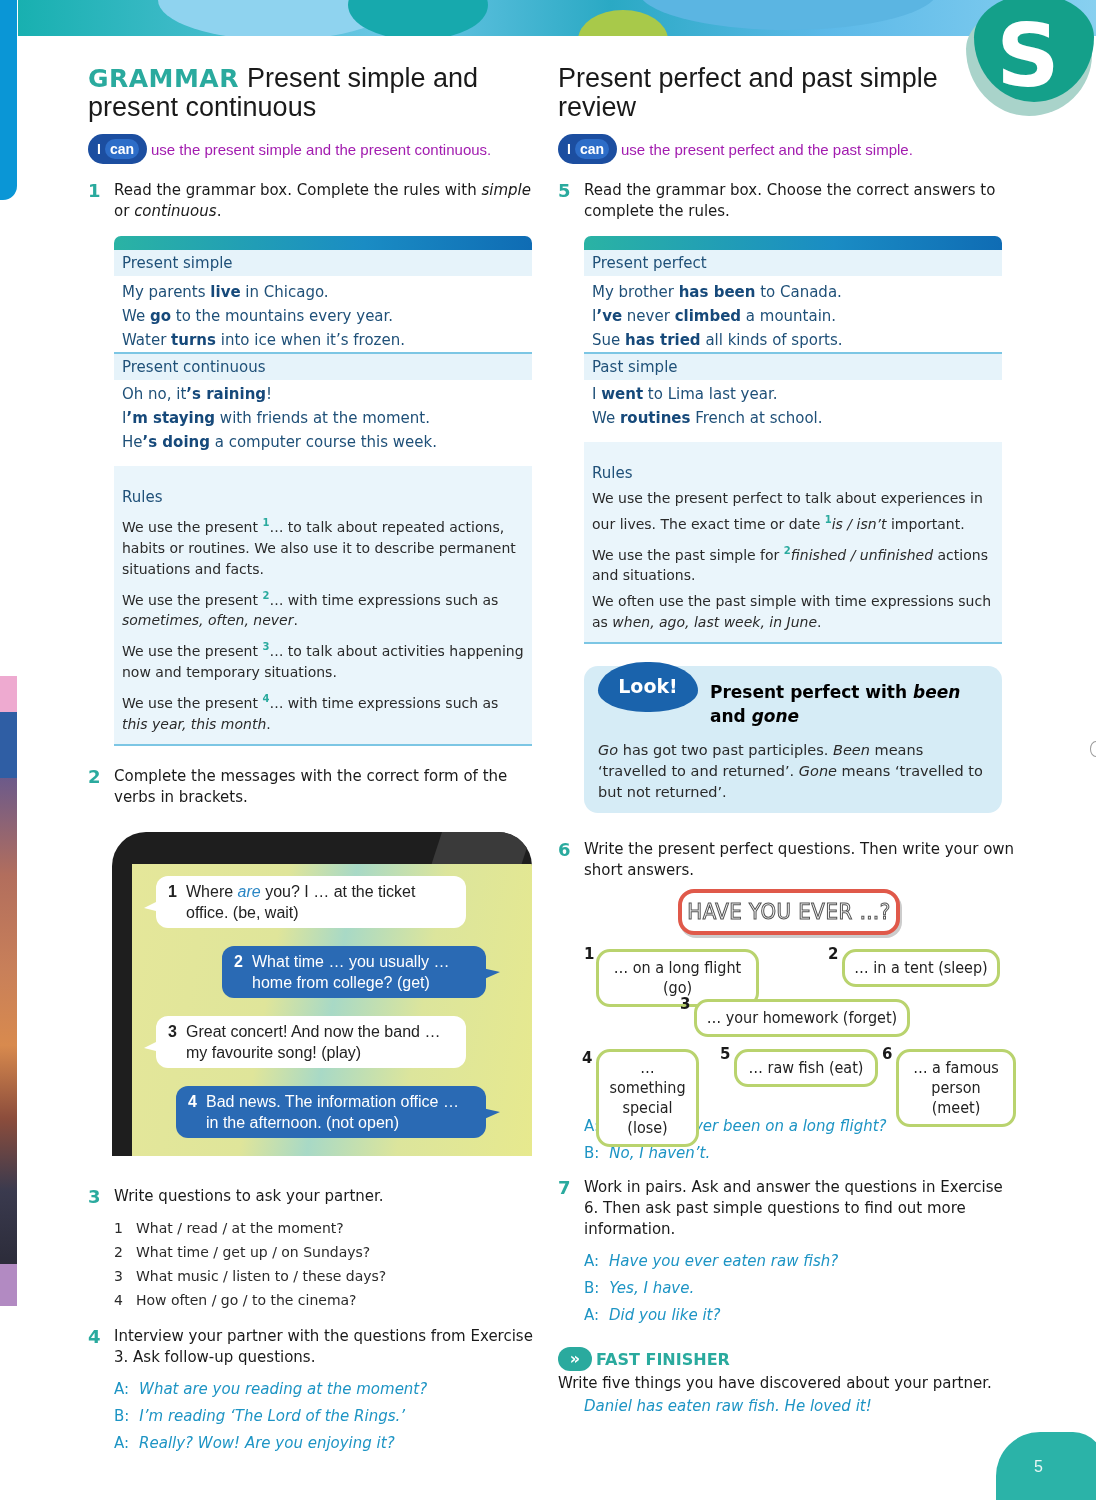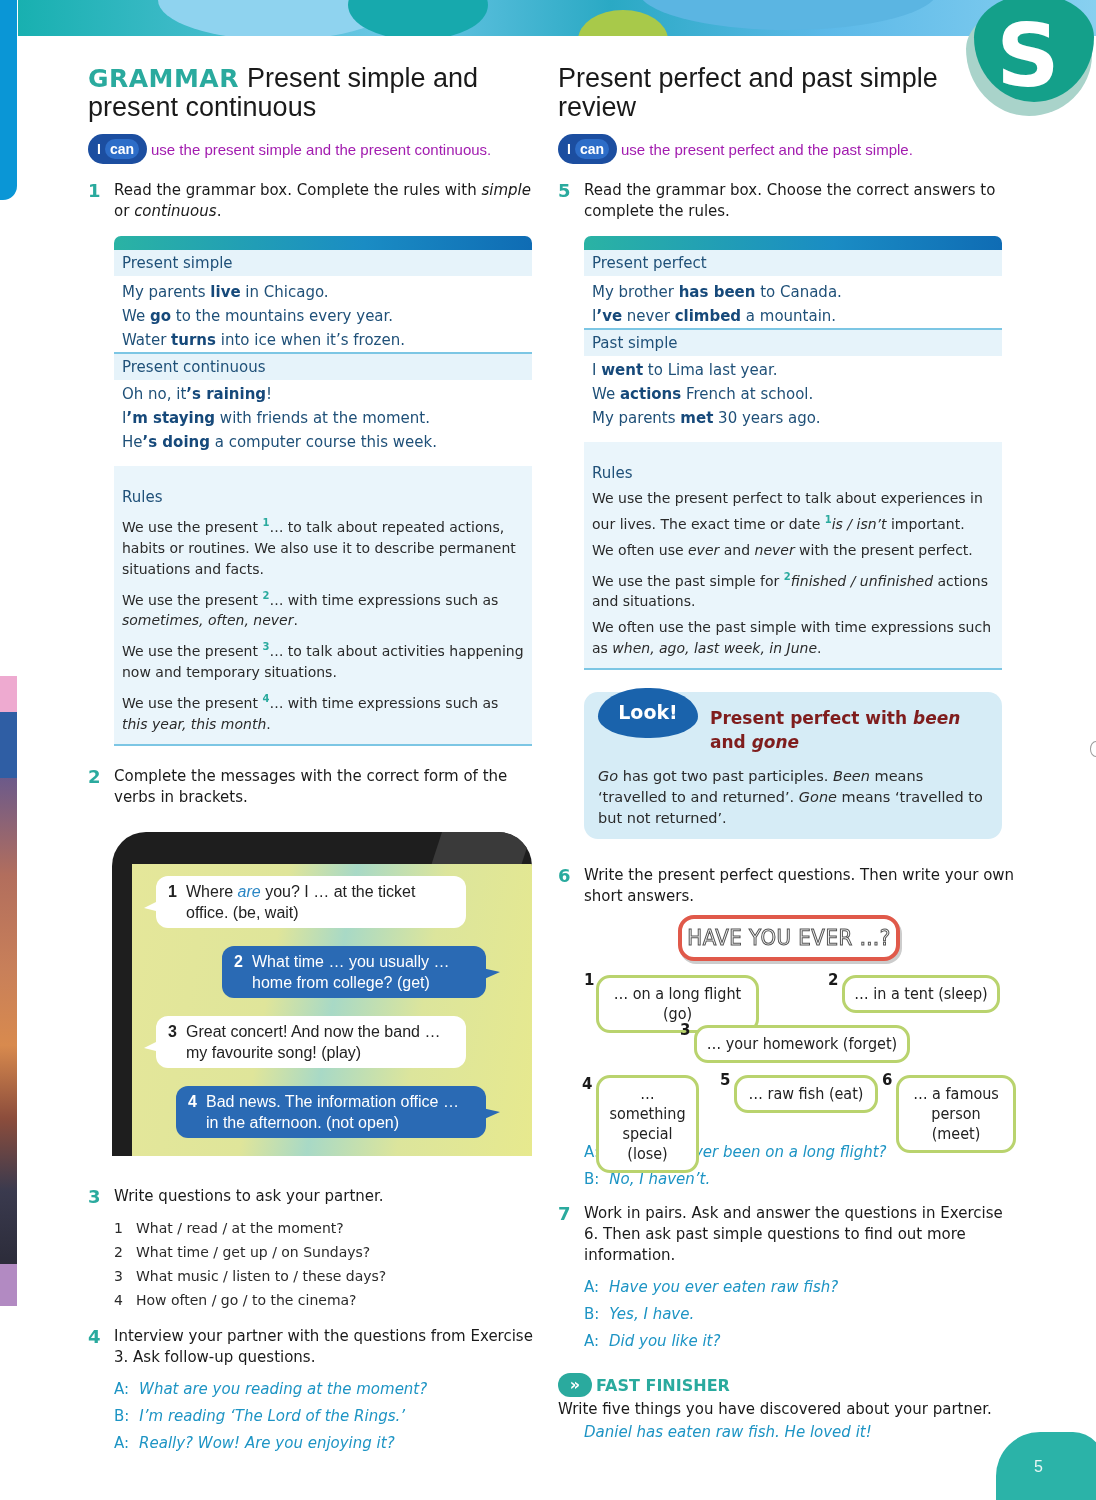--- a/index.html
+++ b/index.html
@@ -79,21 +79,21 @@
   .sublist .row { display: flex; font-family: "DejaVu Sans", sans-serif; font-size: 14px; line-height: 24px; color: #2a2a2a; }
   .sublist .row .n { width: 22px; }
 
   .dialog { margin-left: 26px; margin-top: -6px; }
   .dialog .row { font-family: "DejaVu Sans", sans-serif; font-style: italic; font-size: 15px; line-height: 27px; color: #1d94c4; }
   .dialog .row .sp { font-style: normal; margin-right: 10px; }
 
   
   .look { position: relative; margin-left: 26px; width: 418px; background: #d6ecf6; border-radius: 14px; padding: 8px 14px 10px 8px; margin-top: 22px; margin-bottom: 26px; }
   .look-badge { position: absolute; left: 14px; top: -4px; width: 100px; height: 50px; background: #1a63ac; border-radius: 50% 50% 50% 50% / 60% 60% 45% 45%; color: #fff; font-family: "DejaVu Sans", sans-serif; font-weight: bold; font-size: 19px; text-align: center; line-height: 48px; }
-  .look-title { margin-left: 118px; color: #7f1d1d; font-family: "DejaVu Sans", sans-serif; font-weight: bold; font-size: 17px; line-height: 24px; min-height: 48px; margin-top: 6px; }
+  .look-title { margin-left: 118px; color: #000000; font-family: "DejaVu Sans", sans-serif; font-weight: bold; font-size: 17px; line-height: 24px; min-height: 48px; margin-top: 6px; }
   .look-title i { font-style: italic; }
   .look-body { margin-top: 12px; font-family: "DejaVu Sans", sans-serif; font-size: 14.5px; line-height: 21px; color: #2a2a2a; padding-left: 6px; }
 
   
   .hye-area { position: relative; height: 234px; margin-left: 26px; margin-top: -2px; }
   .hye-sign { position: absolute; left: 94px; top: 6px; width: 222px; height: 46px; border: 4px solid #e0594a; border-radius: 16px; background: #fff;
     text-align: center; font-family: "DejaVu Sans Condensed", "DejaVu Sans", sans-serif; font-size: 22px; line-height: 38px; color: #fff; letter-spacing: 0.5px;
     -webkit-text-stroke: 1px #555; box-shadow: 2px 3px 0 #ccc; }
   .prompt { position: absolute; border: 3px solid #b9d36e; border-radius: 14px; background: #fff; font-family: "DejaVu Sans Condensed", "DejaVu Sans", sans-serif;
     font-size: 16px; line-height: 20px; color: #222; padding: 6px 8px; text-align: center; }
@@ -236,30 +236,29 @@
   <div class="ex">
     <span class="ex-num">5</span>
     <span class="ex-text">Read the grammar box. Choose the correct answers to complete the rules.</span>
   </div>
 
   <div class="gbox">
     <div class="gbox-top"></div>
     <div class="gbox-head">Present perfect</div>
     <div class="gbox-ex" style="margin-top:4px"><span>My brother </span><b>has been</b><span> to Canada.</span></div>
     <div class="gbox-ex"><span>I</span><b>’ve</b><span> never </span><b>climbed</b><span> a mountain.</span></div>
+    <div class="gbox-ex"><span>Sue </span><b>has tried</b><span> all kinds of sports.</span></div>
     <div class="gbox-sep"></div>
     <div class="gbox-head">Past simple</div>
     <div class="gbox-ex" style="margin-top:2px"><span>I </span><b>went</b><span> to Lima last year.</span></div>
-    <div class="gbox-ex"><span>We </span><b>actions</b><span> French at school.</span></div>
-    <div class="gbox-ex"><span>My parents </span><b>met</b><span> 30 years ago.</span></div>
+    <div class="gbox-ex"><span>We </span><b>routines</b><span> French at school.</span></div>
 
     <div class="gbox-rules">
       <div class="rules-head">Rules</div>
       <p><span>We use the present perfect to talk about experiences in our lives. The exact time or date </span><sup>1</sup><i>is / isn’t</i><span> important.</span></p>
-      <p><span>We often use </span><i>ever</i><span> and </span><i>never</i><span> with the present perfect.</span></p>
       <p><span>We use the past simple for </span><sup>2</sup><i>finished / unfinished</i><span> actions and situations.</span></p>
       <p><span>We often use the past simple with time expressions such as </span><i>when, ago, last week, in June</i><span>.</span></p>
     </div>
   </div>
 
   <div class="look">
     <div class="look-badge">Look!</div>
     <div class="look-title"><span>Present perfect with </span><i>been</i><br><span> and </span><i>gone</i></div>
     <div class="look-body"><i>Go</i><span> has got two past participles. </span><i>Been</i><span> means ‘travelled to and returned’. </span><i>Gone</i><span> means ‘travelled to but not returned’.</span></div>
   </div>

